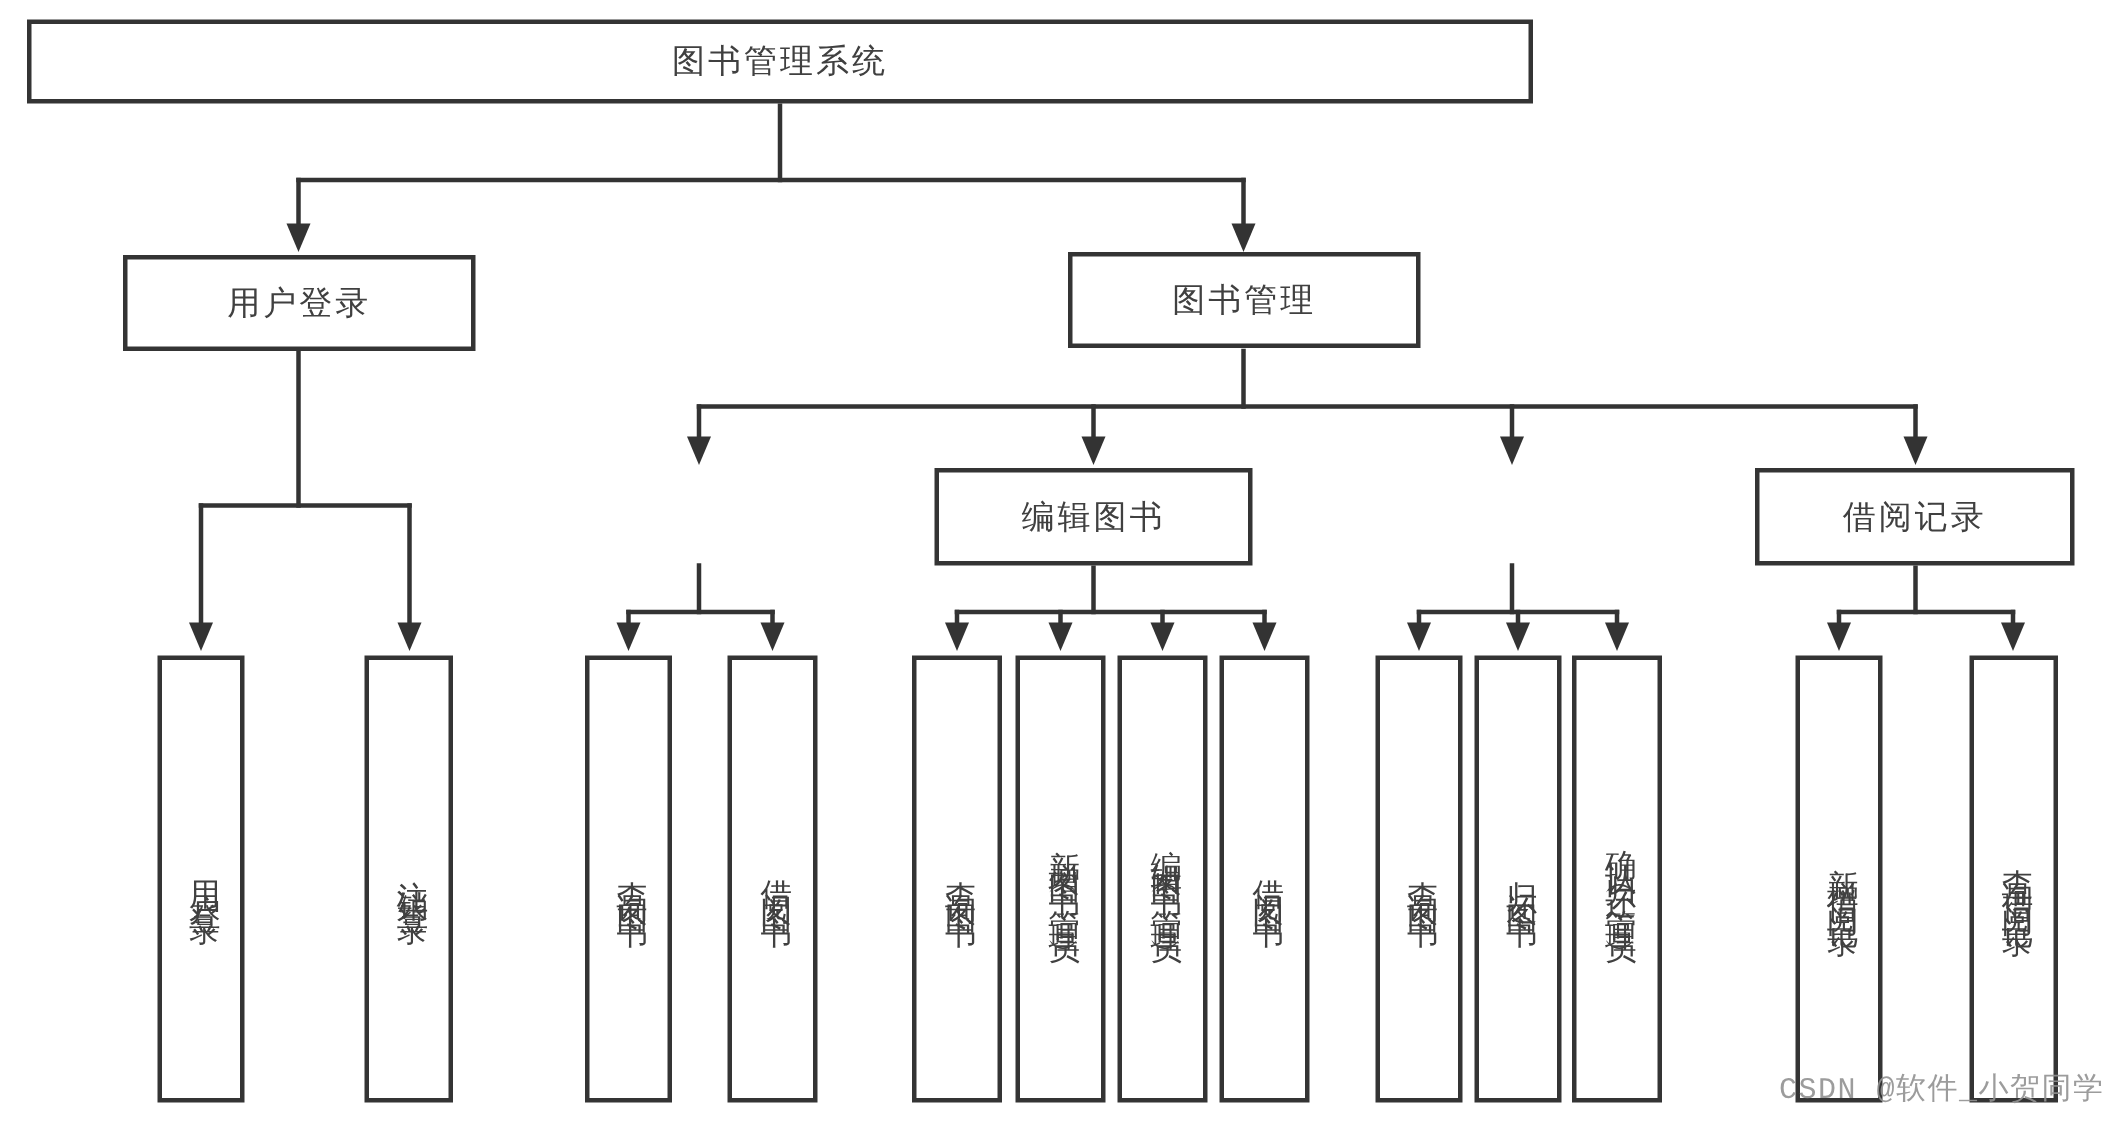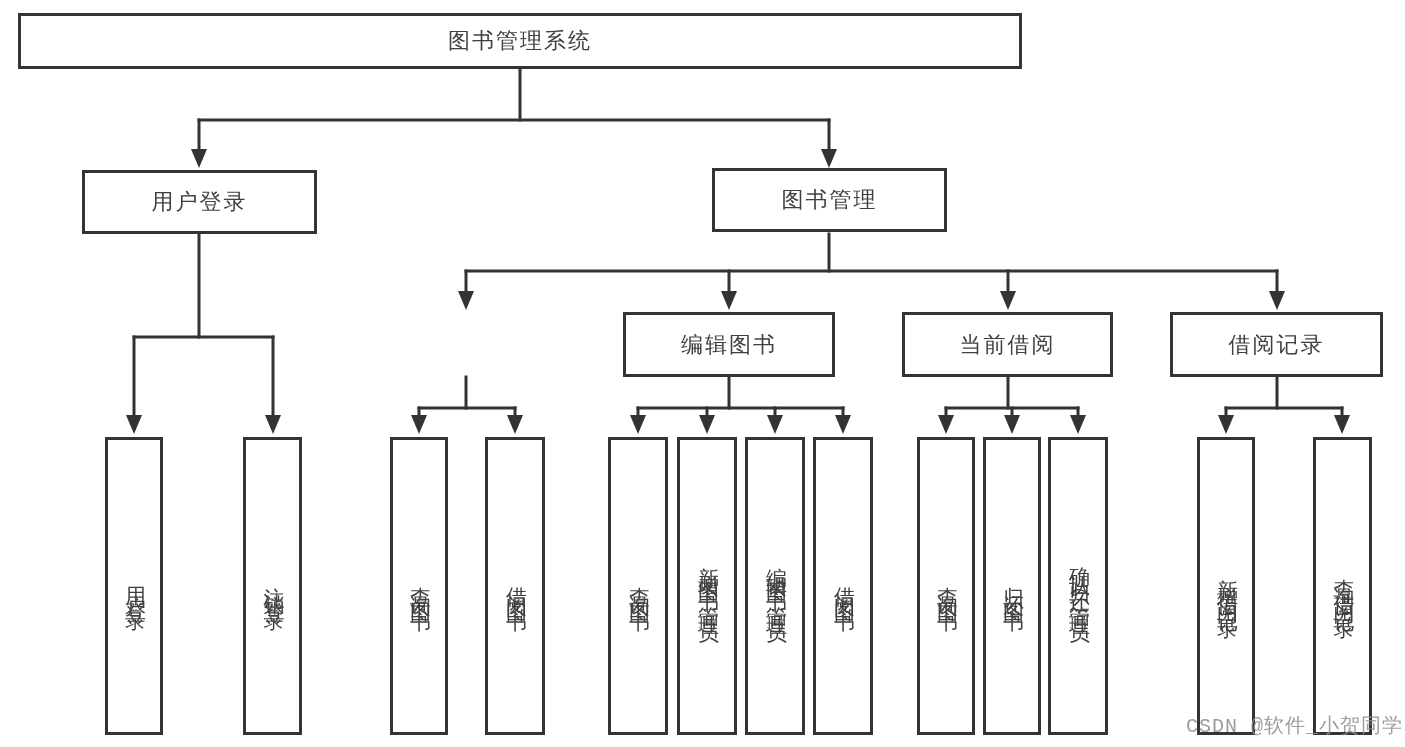--- a/index.html
+++ b/index.html
@@ -84,21 +84,20 @@
       <line x1="1342" y1="408" x2="1342" y2="420" stroke="#333333" stroke-width="3" stroke-linecap="square"></line>
       <polygon points="1334,415 1350,415 1342,434" fill="#333333"></polygon>
     </svg>
 
   <div class="box hbox" style="left:18px;top:13px;width:1004px;height:56px">图书管理系统</div>
 
   <div class="box hbox" style="left:82px;top:170px;width:235px;height:64px">用户登录</div>
   <div class="box hbox" style="left:712px;top:168px;width:235px;height:64px">图书管理</div>
 
   <div class="box hbox" style="left:623px;top:312px;width:212px;height:65px">编辑图书</div>
-  <div class="box hbox" style="left:902px;top:312px;width:211px;height:65px">当前借阅</div>
   <div class="box hbox" style="left:1170px;top:312px;width:213px;height:65px">借阅记录</div>
 
   <div class="box vbox" style="left:105px;width:58px">用户登录</div>
   <div class="box vbox" style="left:243px;width:59px">注销登录</div>
 
   <div class="box vbox" style="left:390px;width:58px">查询图书</div>
   <div class="box vbox" style="left:485px;width:60px">借阅图书</div>
 
   <div class="box vbox" style="left:608px;width:60px">查询图书</div>
   <div class="box vbox" style="left:677px;width:60px">新增图书（管理员）</div>

